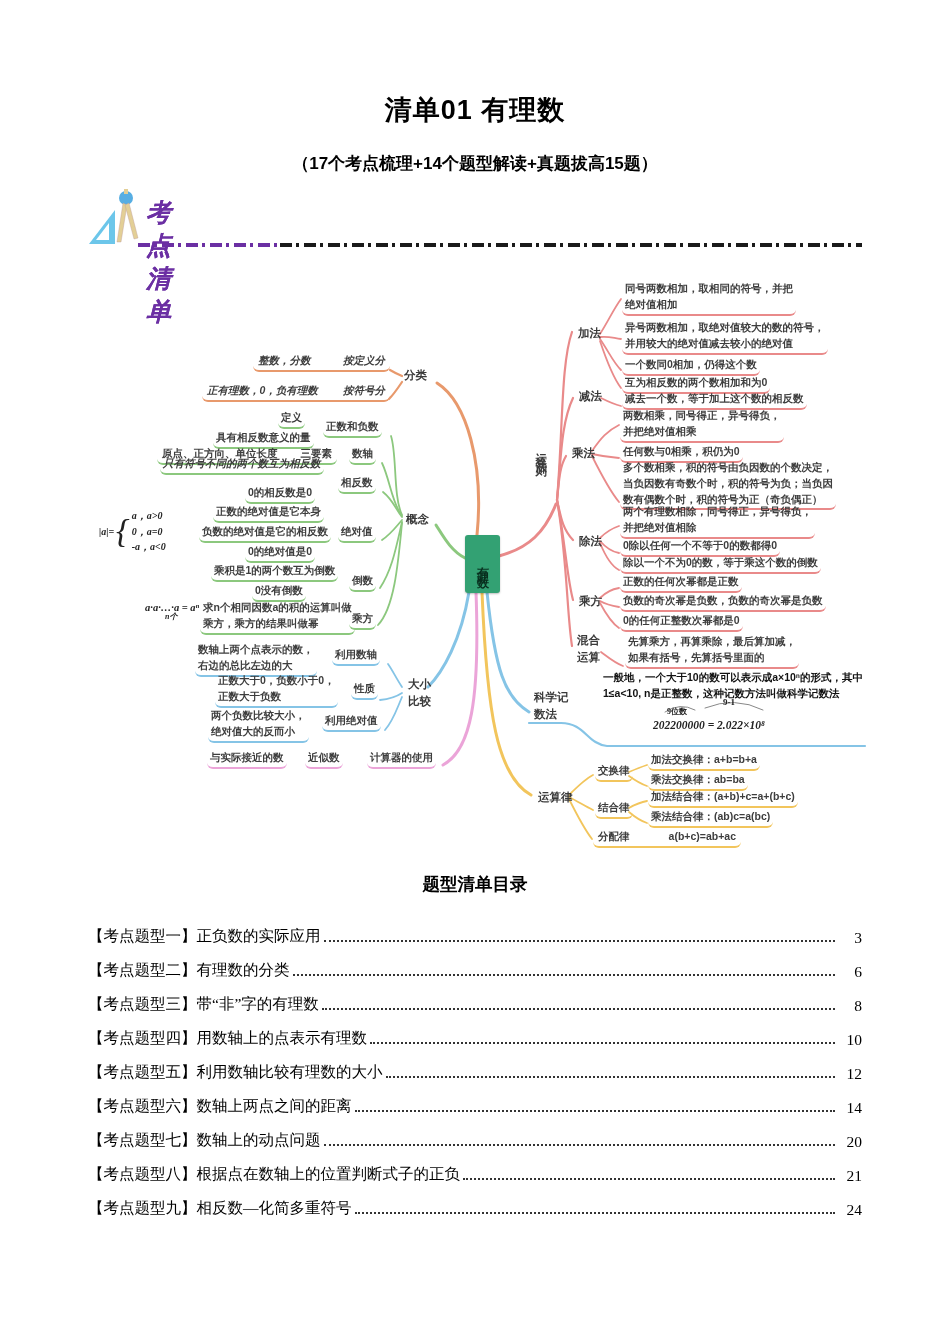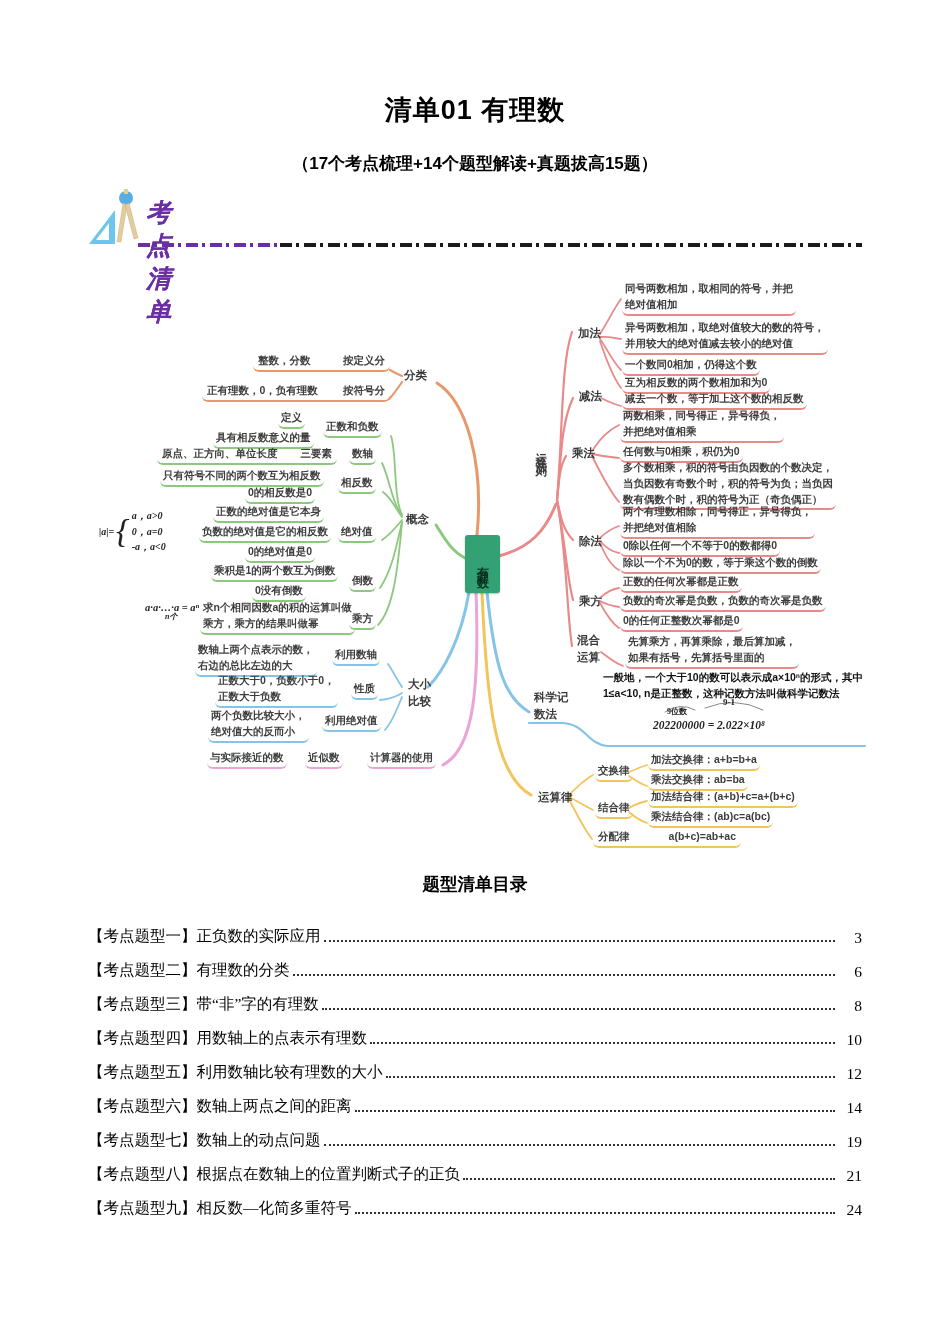--- a/index.html
+++ b/index.html
@@ -26,21 +26,21 @@
     background:repeating-linear-gradient(90deg,currentColor 0 12px,transparent 12px 16px,currentColor 16px 19px,transparent 19px 24px);}
   .divider-purple{left:138px;width:142px;color:var(--purple);}
   .divider-black{left:280px;width:582px;color:#1a1a1a;}
 
   .mindmap{position:absolute;left:95px;top:268px;width:772px;height:600px;}
   .mm-svg{position:absolute;left:0;top:0;}
   .mm-node{position:absolute;font-size:10.5px;font-weight:600;color:#3d3d3d;
            line-height:1.5;white-space:nowrap;padding:0 3px 1px 3px;}
   .mm-node.parts{display:flex;justify-content:space-between;}
   .mm-node.parts span{padding:0 2px;}
-  .u-orange{border-bottom:2px solid var(--orange);border-radius:0 0 6px 6px;}
+  .u-orange{border-bottom:2px solid var(--orange);border-radius:0 0 6px 6px;font-style:italic;}
   .u-green {border-bottom:2px solid var(--green); border-radius:0 0 6px 6px;}
   .u-blue  {border-bottom:2px solid var(--blue);  border-radius:0 0 6px 6px;}
   .u-pink  {border-bottom:2px solid var(--pink);  border-radius:0 0 6px 6px;}
   .u-red   {border-bottom:2px solid var(--red);   border-radius:0 0 6px 6px;}
   .u-yellow{border-bottom:2px solid var(--yellow);border-radius:0 0 6px 6px;}
   .lbl{font-size:11.5px;font-weight:700;color:#3a3a3a;}
   .vert{writing-mode:vertical-rl;letter-spacing:4px;}
   .boldtxt{color:#111;font-weight:700;}
 
   .mm-center{position:absolute;left:370px;top:267px;width:35px;height:58px;
@@ -174,21 +174,21 @@
       </div>
       <div class="mm-node lbl" style="left: 306px; top: 99px;">分类</div>
       <div class="mm-node u-green" style="left: 183px; top: 142px;">定义</div>
       <div class="mm-node u-green" style="left: 118px; top: 162px;">具有相反数意义的量</div>
       <div class="mm-node u-green" style="left: 228px; top: 151px;">正数和负数</div>
       <div class="mm-node u-green parts" style="left: 62px; top: 178px; width: 180px;">
         <span>原点、正方向、单位长度</span>
         <span>三要素</span>
       </div>
       <div class="mm-node u-green" style="left: 254px; top: 178px;">数轴</div>
-      <div class="mm-node u-green" style="left: 65px; top: 200px;">只有符号不同的两个数互为相反数</div>
+      <div class="mm-node u-green" style="left: 65px; top: 188px; font-style: italic;">只有符号不同的两个数互为相反数</div>
       <div class="mm-node u-green" style="left: 150px; top: 217px;">0的相反数是0</div>
       <div class="mm-node u-green" style="left: 243px; top: 207px;">相反数</div>
       <div class="mm-node u-green" style="left: 118px; top: 236px;">正数的绝对值是它本身</div>
       <div class="mm-node u-green" style="left: 104px; top: 256px;">负数的绝对值是它的相反数</div>
       <div class="mm-node u-green" style="left: 150px; top: 276px;">0的绝对值是0</div>
       <div class="mm-node u-green" style="left: 243px; top: 256px;">绝对值</div>
       <div class="mm-node lbl" style="left: 308px; top: 243px;">概念</div>
       <div class="mm-node u-green" style="left: 116px; top: 295px;">乘积是1的两个数互为倒数</div>
       <div class="mm-node u-green" style="left: 157px; top: 315px;">0没有倒数</div>
       <div class="mm-node u-green" style="left: 254px; top: 305px;">倒数</div>
@@ -339,21 +339,21 @@
         <span class="toc-page">12</span>
       </div>
       <div class="toc-row">
         <span class="toc-label">【考点题型六】数轴上两点之间的距离</span>
         <span class="toc-dots"></span>
         <span class="toc-page">14</span>
       </div>
       <div class="toc-row">
         <span class="toc-label">【考点题型七】数轴上的动点问题</span>
         <span class="toc-dots"></span>
-        <span class="toc-page">19</span>
+        <span class="toc-page">20</span>
       </div>
       <div class="toc-row">
         <span class="toc-label">【考点题型八】根据点在数轴上的位置判断式子的正负</span>
         <span class="toc-dots"></span>
         <span class="toc-page">21</span>
       </div>
       <div class="toc-row">
         <span class="toc-label">【考点题型九】相反数—化简多重符号</span>
         <span class="toc-dots"></span>
         <span class="toc-page">24</span>

